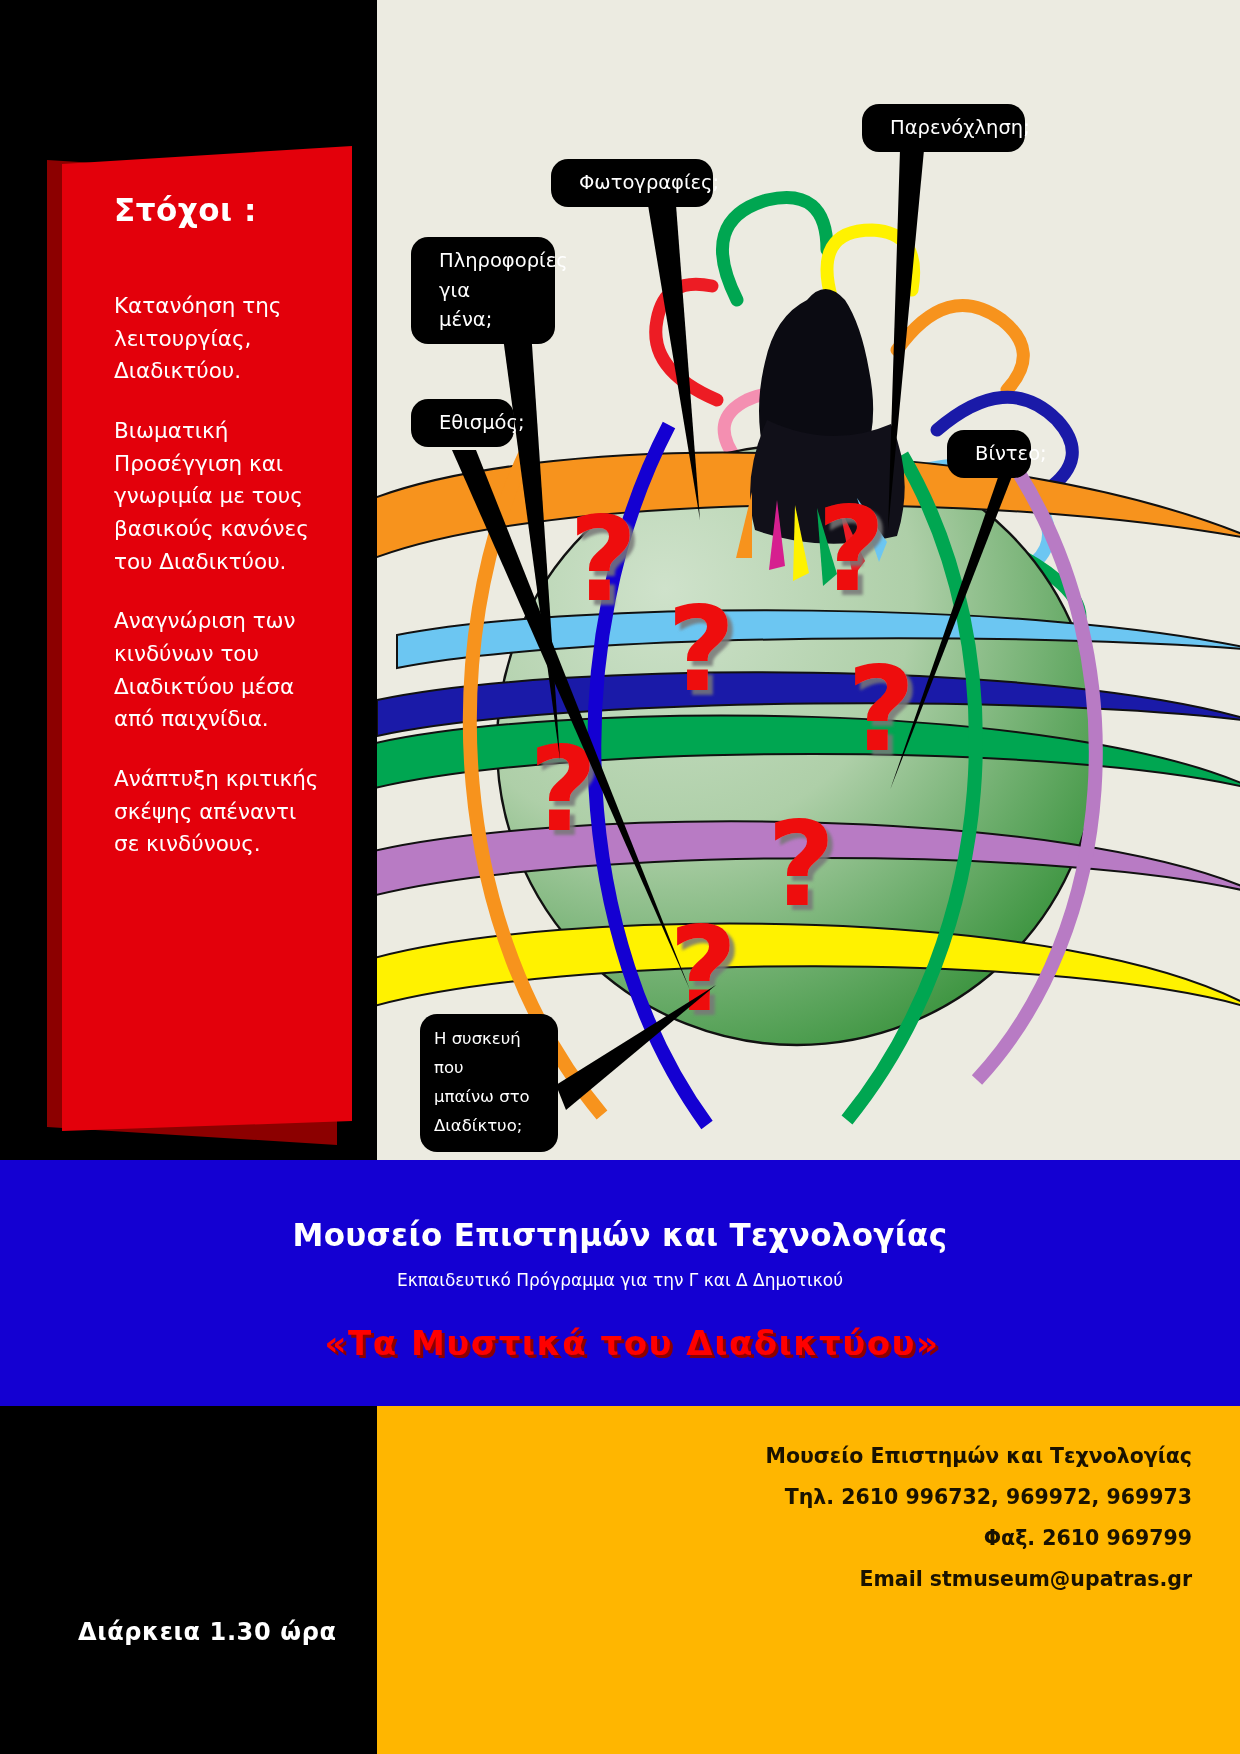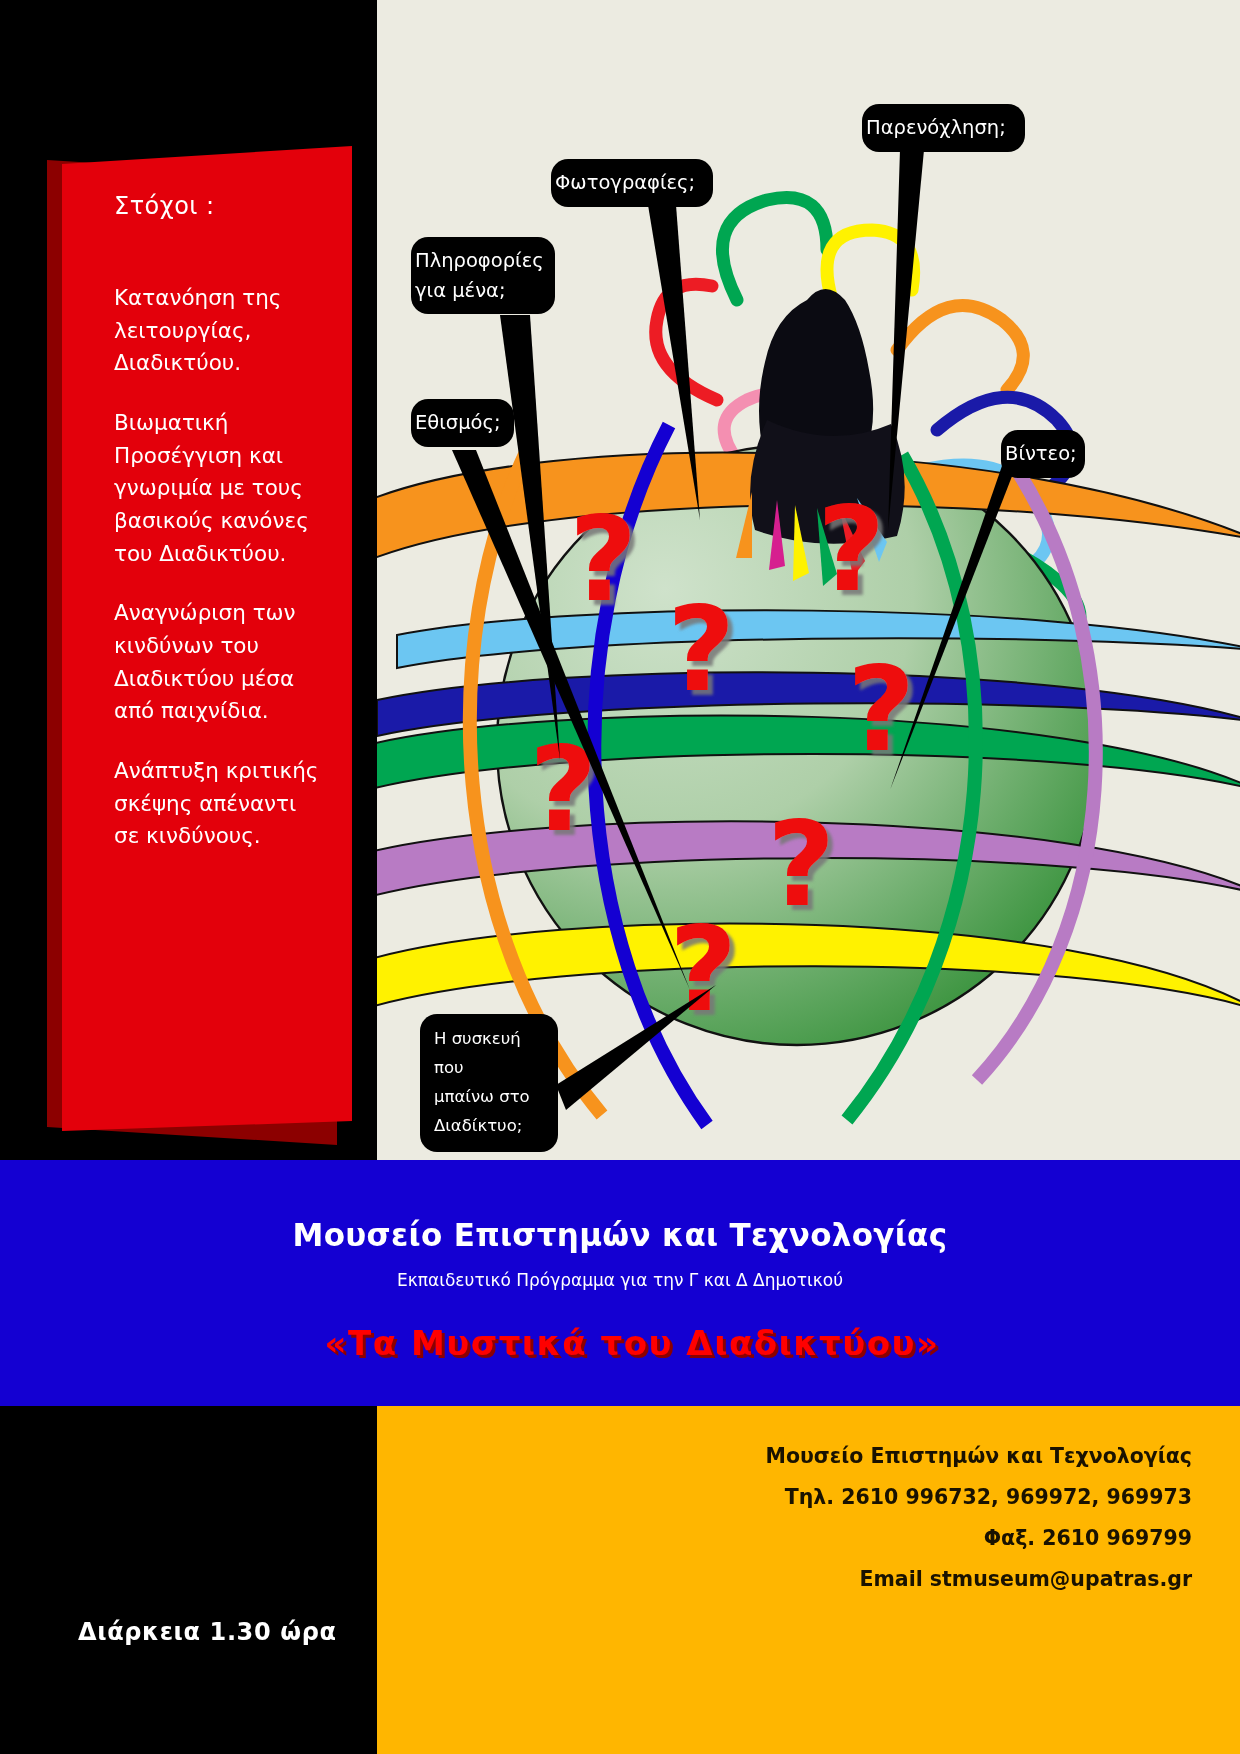--- a/index.html
+++ b/index.html
@@ -25,36 +25,36 @@
     clip-path:polygon(0 0,100% 18px,100% 100%,0 calc(100% - 18px));
   }
   .red-panel{
     position:absolute;left:62px;top:146px;width:290px;height:985px;
     background:#e3000b;
     clip-path:polygon(0 18px,100% 0,100% calc(100% - 10px),0 100%);
     box-sizing:border-box;
     padding:46px 30px 0 52px;
   }
   .red-panel .goals-title{
-    color:#fff;font-weight:normal;font-size:24px;letter-spacing:.5px;
+    color:#fff;font-weight:bold;font-size:31px;letter-spacing:.5px;
     margin:0 0 62px 0;
   }
   .red-panel .goal{
     color:#fff;font-size:21.5px;line-height:1.52;margin:0 0 27px 0;
     max-width:205px;
   }
 
   
   .globe-wrap{position:absolute;left:377px;top:0;width:863px;height:1160px;}
   .globe-svg{position:absolute;left:0;top:0;}
 
   
   .bubble{
     position:absolute;background:#000;color:#fff;border-radius:17px;
-    padding:9px 4px;box-sizing:border-box;z-index:8;
+    padding:9px 28px;box-sizing:border-box;z-index:8;
     font-size:19.5px;line-height:1.52;white-space:pre-line;
   }
   .bubble.small{font-size:16.5px;padding:11px 14px;line-height:1.75;}
 
   
   .band-inner{position:absolute;left:0;top:1160px;width:1240px;height:246px;
      display:flex;flex-direction:column;align-items:center;justify-content:flex-start;
      padding-top:56px;box-sizing:border-box;}
   .museum-title{color:#fff;font-weight:bold;font-size:31px;line-height:1.28;text-align:center;letter-spacing:.3px;}
   .program-sub{color:#fff;font-size:17px;margin-top:14px;text-align:center;}
@@ -162,21 +162,21 @@
 
   <div class="bubble" style="left:862px;top:104px;width:163px;">Παρενόχληση;</div>
 
   <div class="bubble" style="left:551px;top:159px;width:162px;">Φωτογραφίες;</div>
 
   <div class="bubble" style="left:411px;top:237px;width:144px;">Πληροφορίες
 για μένα;</div>
 
   <div class="bubble" style="left:411px;top:399px;width:103px;">Εθισμός;</div>
 
-  <div class="bubble" style="left:1001px;top:430px;width:84px;">Βίντεο;</div>
+  <div class="bubble" style="left:947px;top:430px;width:84px;">Βίντεο;</div>
 
   <div class="bubble small" style="left:420px;top:1014px;width:138px;">Η συσκευή που
 μπαίνω  στο
 Διαδίκτυο;</div>
 
   <div class="red-shadow"></div>
   <div class="red-panel">
     <div class="goals-title">Στόχοι :</div>
     <p class="goal">Κατανόηση της λειτουργίας, Διαδικτύου.</p>
     <p class="goal">Βιωματική Προσέγγιση και γνωριμία με τους βασικούς κανόνες του Διαδικτύου.</p>

